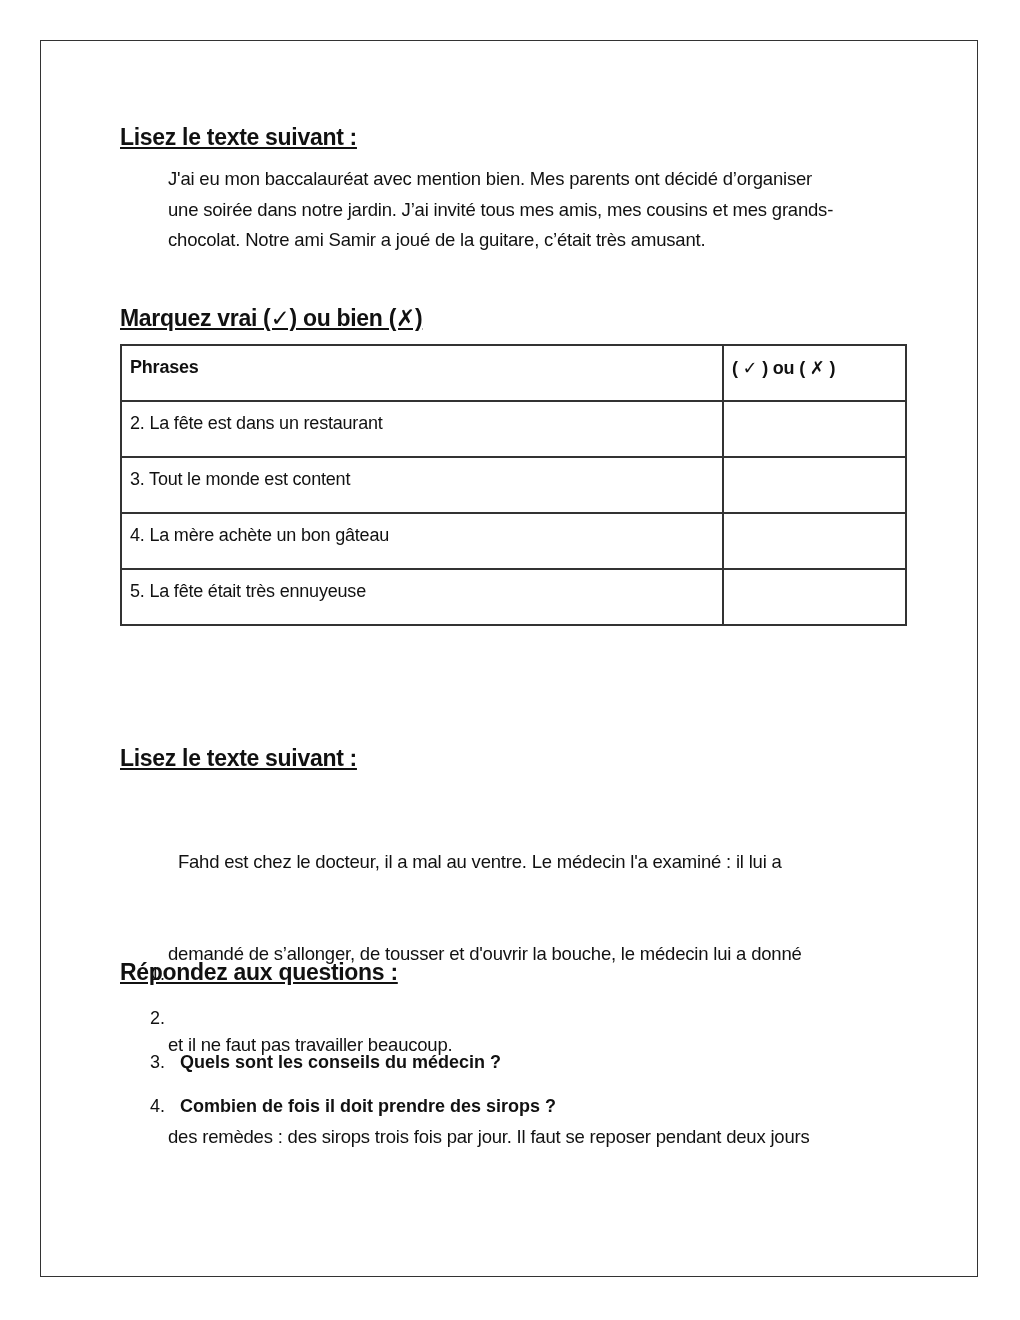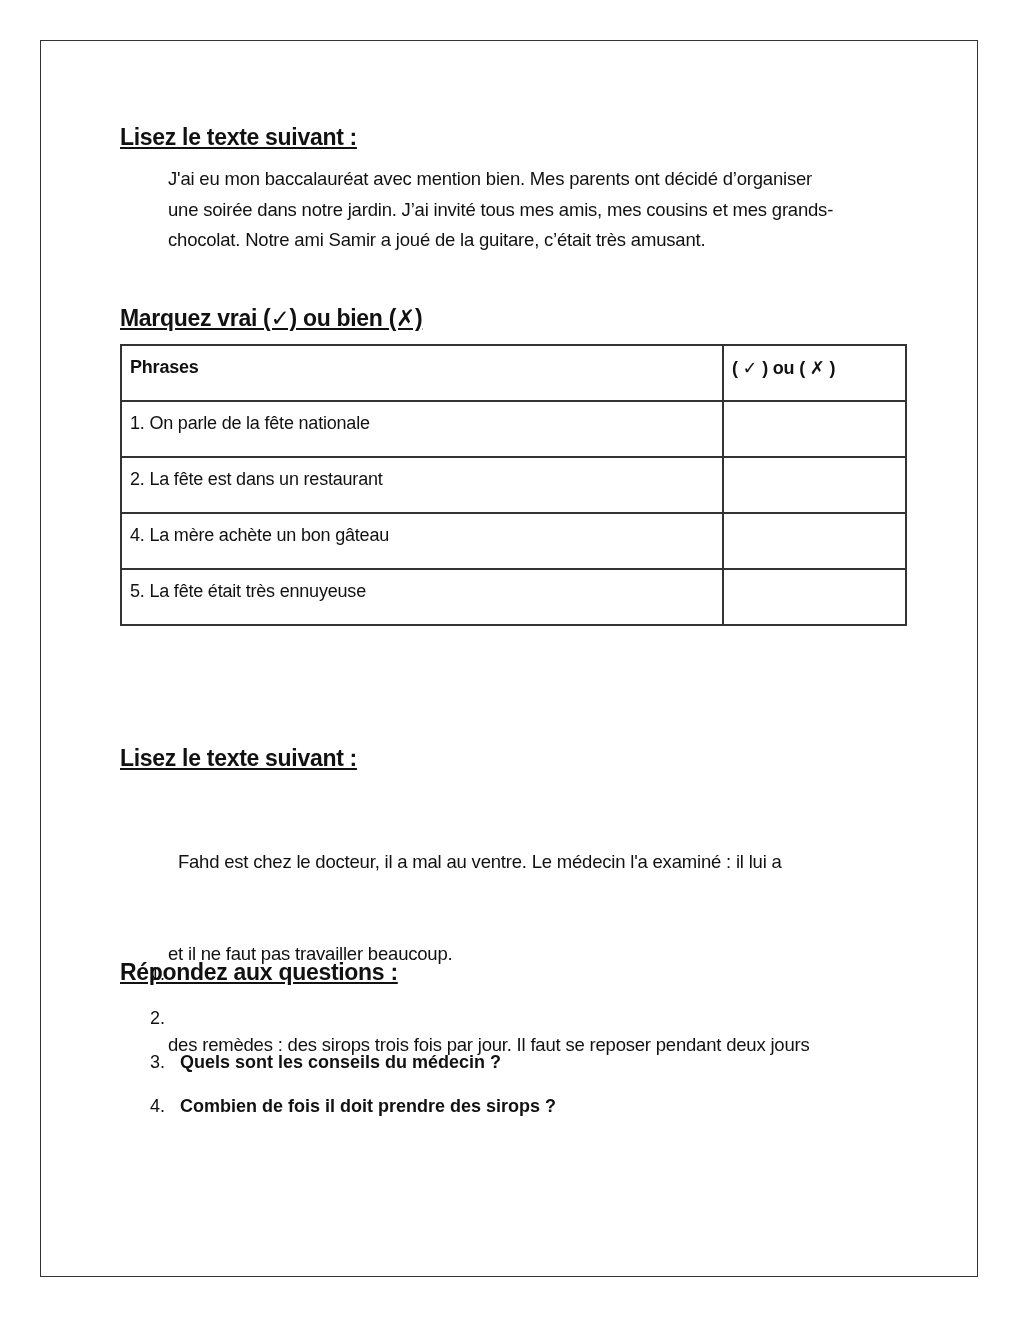--- a/index.html
+++ b/index.html
@@ -36,42 +36,43 @@
 
 <div class="heading" style="top:305px;">Marquez vrai (✓) ou bien (✗)</div>
 
 <table class="vf">
   <tbody>
       <tr class="head">
     <td class="col1">Phrases</td>
     <td class="col2">( ✓ ) ou ( ✗ )</td>
   </tr>
   <tr>
-    <td class="col1">1. On parle de la fête nationale</td>
+    <td class="col1">2. La fête est dans un restaurant</td>
     <td class="col2"></td>
   </tr>
   <tr>
-    <td class="col1">2. La fête est dans un restaurant</td>
+    <td class="col1">3. Tout le monde est content</td>
     <td class="col2"></td>
   </tr>
   <tr>
     <td class="col1">4. La mère achète un bon gâteau</td>
     <td class="col2"></td>
   </tr>
   <tr>
     <td class="col1">5. La fête était très ennuyeuse</td>
     <td class="col2"></td>
   </tr>
 </tbody>
   </table>
 
 <div class="heading" style="top:745px;">Lisez le texte suivant :</div>
 
 <div class="para" style="top:786px; white-space: pre;">
   <div>  Fahd est chez le docteur, il a mal au ventre. Le médecin l'a examiné : il lui a</div>
+  <div>demandé de s’allonger, de tousser et d'ouvrir la bouche, le médecin lui a donné</div>
   <div>et il ne faut pas travailler beaucoup.</div>
   <div>des remèdes : des sirops trois fois par jour. Il faut se reposer pendant deux jours</div>
 </div>
 
 <div class="heading" style="top:927px;margin-top:32px;">Répondez aux questions :</div>
 
 <ol class="questions">
   <li>
     <span style="width:60px; padding-left:30px; box-sizing:border-box;">1.</span>
   </li>

